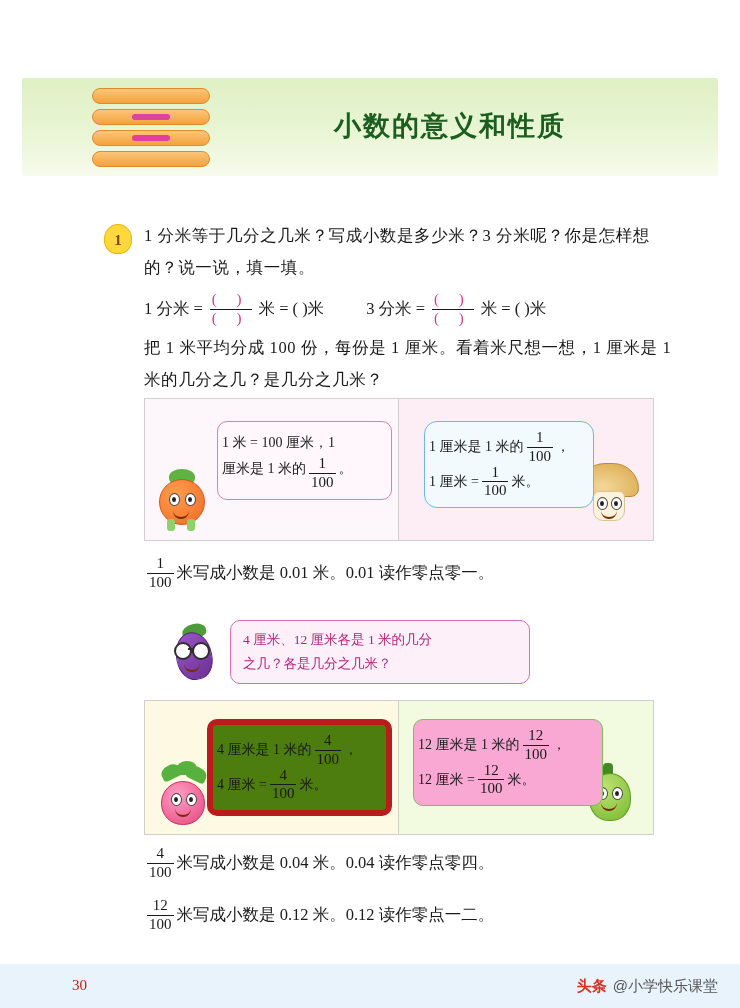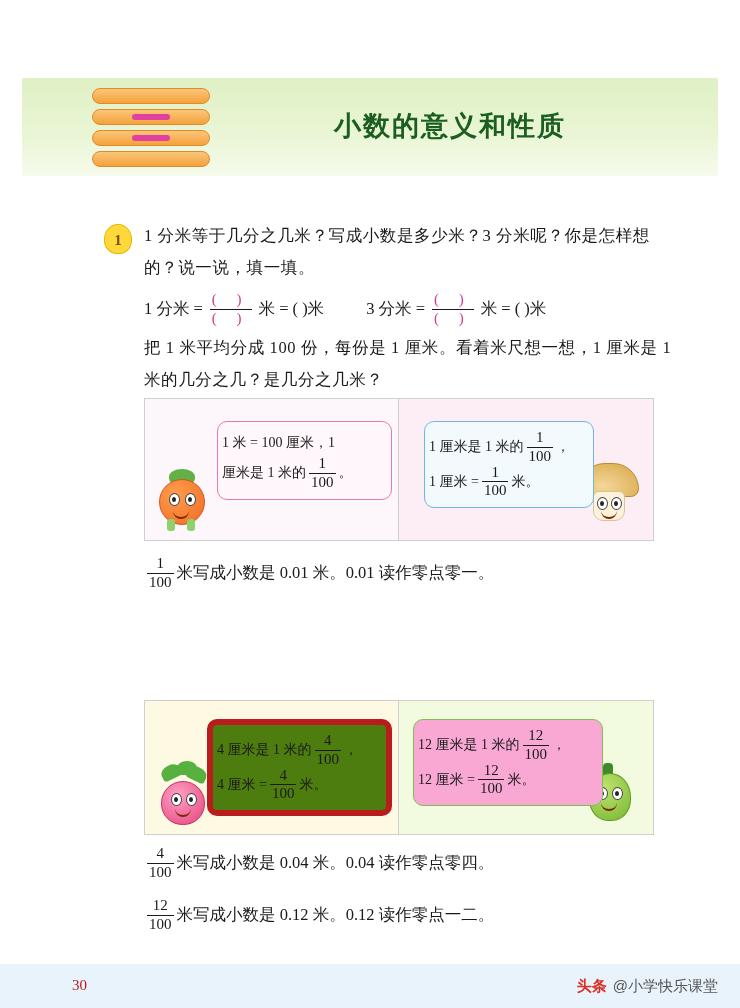--- a/index.html
+++ b/index.html
@@ -177,21 +177,21 @@
     font-size: 14px;
     line-height: 26px;
     box-sizing: border-box;
   }
   .bubble.pinkb { border: 1px solid #e57ab4; background: #fff7fb; }
   .bubble.blueb { border: 1px solid #6fb7e0; background: #f2fafe; }
   .bubble.yellowb { border: 6px solid #b91c1c; background: #4d7c0f; }
   .bubble.greenb { border: 1px solid #7bbf56; background: #f9a8d4; }
 
   .b1 { left: 72px; top: 22px; width: 175px; }
-  .b2 { left: 25px; top: 22px; width: 170px; }
+  .b2 { left: 25px; top: 22px; width: 170px; border-radius: 13px; }
 
   
   .char { position: absolute; }
 
   
   .tomato-body {
     position: absolute; left: 0; top: 18px;
     width: 44px; height: 44px; border-radius: 50%;
     background: radial-gradient(circle at 35% 32%, #ff9d4d, #ef6a25);
     border: 1px solid #d1561a;
@@ -403,21 +403,21 @@
         <div class="tomato-leaf"></div>
         <div class="tomato-body"></div>
         <div class="eye" style="left:10px; top:32px;"></div>
         <div class="eye" style="left:26px; top:32px;"></div>
         <div class="smile" style="left:14px; top:48px;"></div>
         <div class="leg" style="left:8px; top:58px;"></div>
         <div class="leg" style="left:28px; top:58px;"></div>
       </div>
       <div class="bubble pinkb b1">
         <div>1 米 = 100 厘米，1</div>
-        <div style="display:flex;align-items:center;">
+        <div style="display:flex;">
           <span>厘米是 1 米的</span>
           <span class="frac">
             <span class="num">1</span>
             <span class="bar-line"></span>
             <span class="den">100</span>
           </span>
           <span>。</span>
         </div>
       </div>
     </div>
@@ -454,20 +454,37 @@
 
   <div class="line-frac lf1">
     <span class="frac">
       <span class="num">1</span>
       <span class="bar-line"></span>
       <span class="den">100</span>
     </span>
     <span>米写成小数是 0.01 米。0.01 读作零点零一。</span>
   </div>
 
+  <div class="purple-wrap">
+    <div class="char" style="left:0px; top:2px; width:50px; height:62px;">
+      <div class="egg-leaf"></div>
+      <div class="egg-body"></div>
+      <div class="glasses"></div>
+      <div class="glasses">
+        <div class="lens l"></div>
+        <div class="lens r"></div>
+        <div class="bridge"></div>
+      </div>
+      <div class="smile" style="left:12px; top:40px;"></div>
+    </div>
+    <div class="purple-bubble">
+      <div>4 厘米、12 厘米各是 1 米的几分</div>
+      <div>之几？各是几分之几米？</div>
+    </div>
+  </div>
 
   <div class="panel panel-row2">
     <div class="panel-half-left2">
       <div class="char" style="left:14px; top:58px; width:56px; height:72px;">
         <div class="rad-leaf" style="left:2px; top:6px; transform:rotate(-25deg);"></div>
         <div class="rad-leaf" style="left:18px; top:2px;"></div>
         <div class="rad-leaf" style="left:28px; top:8px; transform:rotate(25deg);"></div>
         <div class="rad-body"></div>
         <div class="eye" style="left:12px; top:34px;"></div>
         <div class="eye" style="left:27px; top:34px;"></div>

